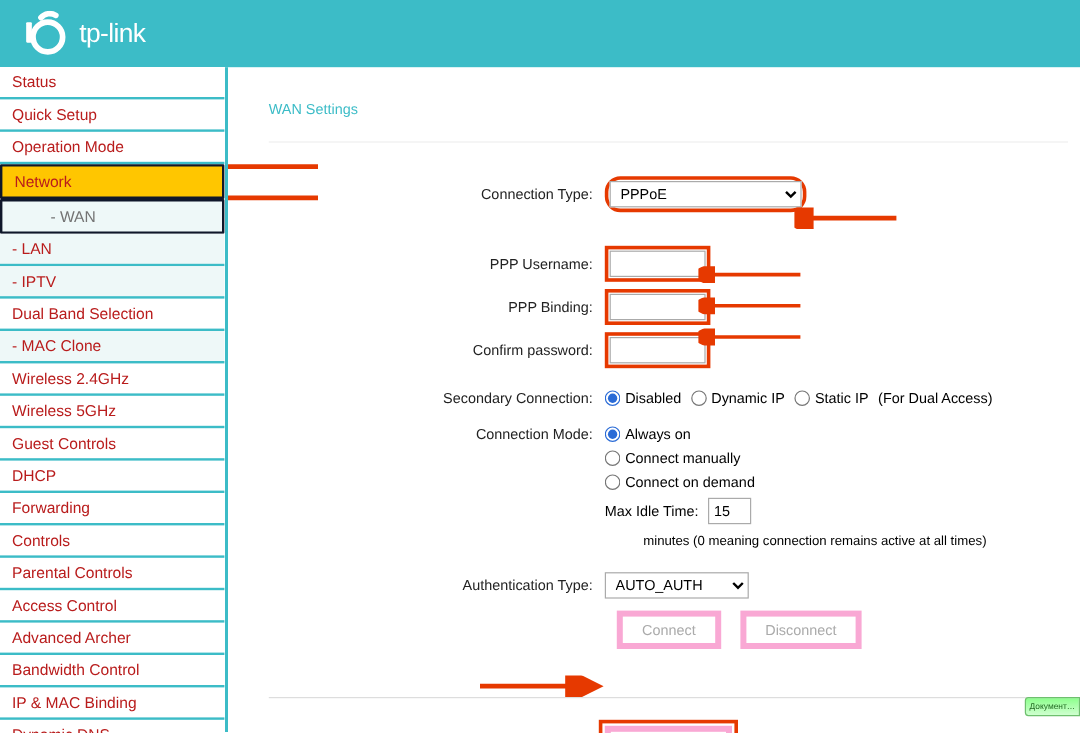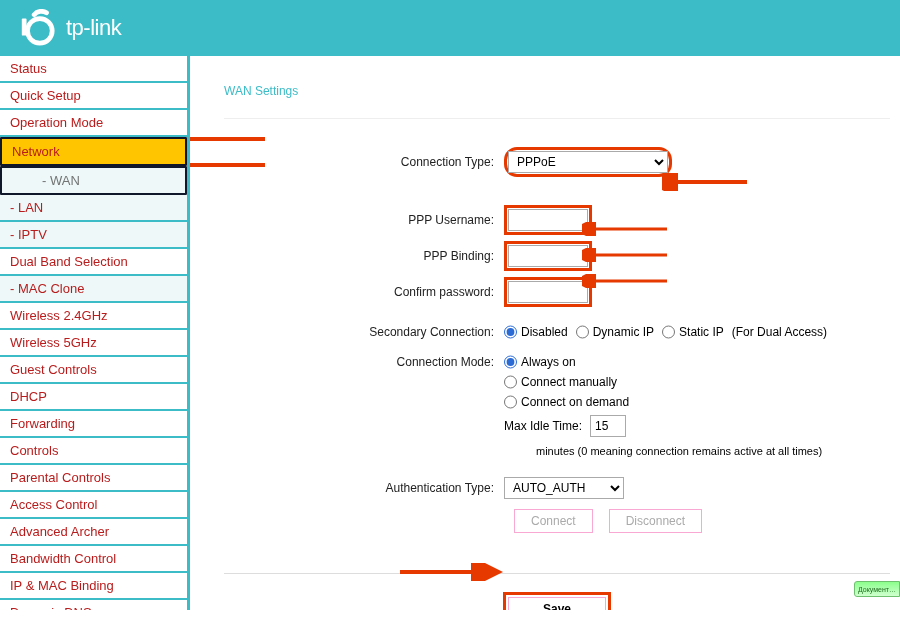--- a/index.html
+++ b/index.html
@@ -25,21 +25,21 @@
     .lbl { flex: 0 0 290px; text-align:right; padding-right:10px; font-size:12px; color:#222;}
     .val { flex:1; display:flex; align-items:center; gap:8px; font-size:12px; flex-wrap: wrap;}
     select, input[type=text], input[type=password] { font-size:12px; padding:2px 4px; border:1px solid #aaa; background:#fff; height:22px;}
     .sel-conn { width:160px;  }
     .sel-auth { width:120px; }
     .txt { width:80px; }
     .txt-small { width:36px; }
     .radio { display:inline-flex; gap:4px; font-size:12px;}
     .radio input { accent-color:#2a6bd6; }
     .btns-row { margin: 10px 0 0 300px; display:flex; gap:16px;}
-    .btn, .btn-save { font-size:12px; padding:4px 16px; border:1px solid #f9a8d4; background:#fff; cursor:pointer;}
+    .btn, .btn-save { font-size:12px; padding:4px 16px; border:5px solid #f9a8d4; background:#fff; cursor:pointer;}
     .btn[disabled]{ color:#aaa; }
     .save-wrap { text-align:center; padding:18px 0 20px 0; position:relative;}
     .btn-save { font-weight:600; padding:4px 34px;}
     .content-divider { height:1px; background:#ddd; margin:40px 10px 0 10px;}
     .arrow { position:absolute; pointer-events:none; }
     .green-docs { position:absolute; right:0; top:525px; width:46px; height:16px; background:linear-gradient(#8cff8c,#cfffcf); border:1px solid #6ec06e; border-radius:3px 0 0 3px; font-size:7px; display:flex; align-items:center; justify-content:center; color:#226b22;}
     .hlred{ border:3px solid #e63900;}
   </style>
 </head>
 <body>

